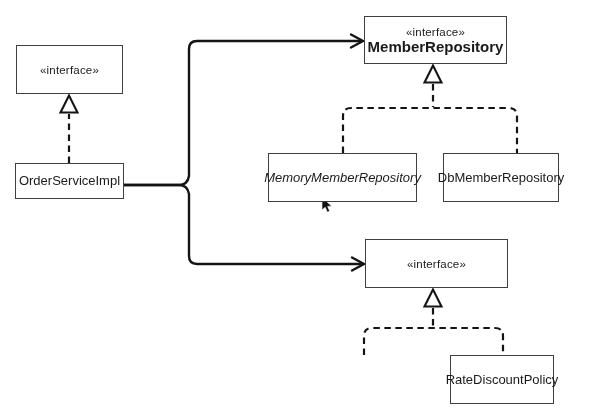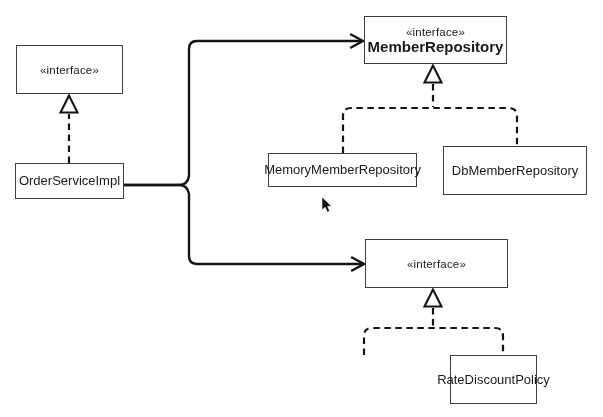--- a/index.html
+++ b/index.html
@@ -70,30 +70,30 @@
 
   <div class="node" style="left:15px;top:163px;width:109px;height:36px;">
     <div class="cname">OrderServiceImpl</div>
   </div>
 
   <div class="node" style="left:364px;top:16px;width:143px;height:48px;">
     <div class="stereo">«interface»</div>
     <div class="iname">MemberRepository</div>
   </div>
 
-  <div class="node" style="left:268px;top:153px;width:149px;height:34px;">
+  <div class="node" style="left:268px;top:153px;width:149px;height:49px;font-style:italic;">
     <div class="cname">MemoryMemberRepository</div>
   </div>
 
-  <div class="node" style="left:443px;top:146px;width:144px;height:49px;">
+  <div class="node" style="left:443px;top:153px;width:116px;height:49px;">
     <div class="cname">DbMemberRepository</div>
   </div>
 
   <div class="node" style="left:365px;top:239px;width:143px;height:49px;">
     <div class="stereo">«interface»</div>
   </div>
 
 
-  <div class="node" style="left:450px;top:355px;width:87px;height:49px;">
+  <div class="node" style="left:450px;top:355px;width:104px;height:49px;">
     <div class="cname">RateDiscountPolicy</div>
   </div>
 
 </div>
 
 </body></html>

